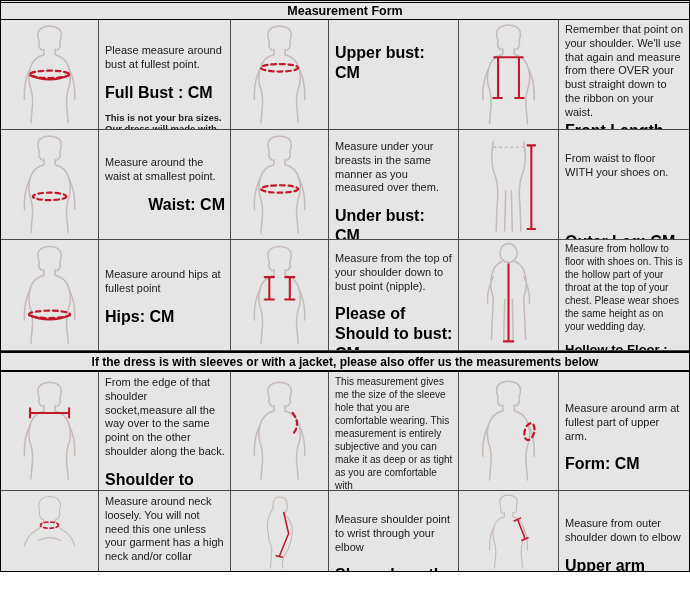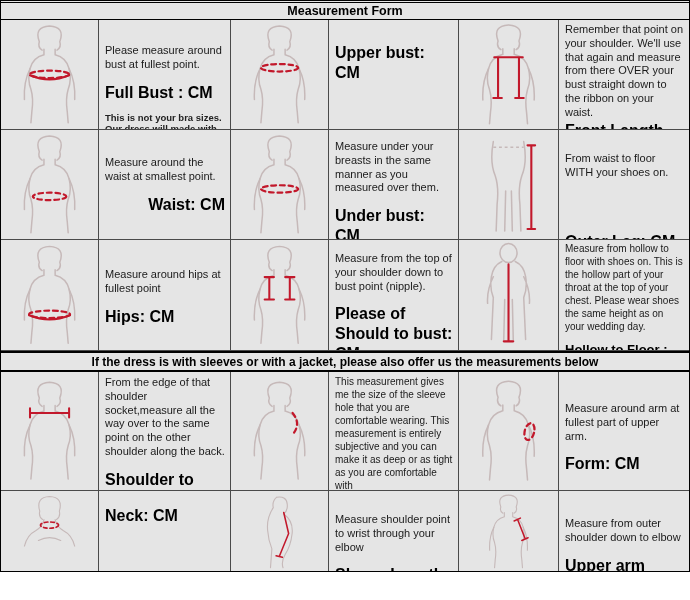--- a/index.html
+++ b/index.html
@@ -219,20 +219,21 @@
     </div>
 
     <div class="cell figcell lastrow">
         <svg viewBox="0 0 100 110" preserveAspectRatio="xMidYMid meet">
           <path class="sk" d="M36 26 Q30 6 50 5 Q70 6 64 26 Q66 34 60 38 M36 26 Q34 34 40 38"></path>
           <path class="sk" d="M42 38 Q40 48 30 54 Q18 60 14 76 M58 38 Q60 48 70 54 Q82 60 86 76 M34 68 Q50 60 66 68"></path>
           <ellipse class="redd" cx="50" cy="46" rx="13" ry="4.5"></ellipse>
         </svg>
       </div>
     <div class="cell txtcell lastrow" style="padding-top:4px;">
+      <div class="desc">Measure around neck loosely. You will not need this one unless your garment has a high neck and/or collar</div>
       <div class="mlabel">Neck:  CM</div>
     </div>
     <div class="cell figcell lastrow">
         <svg viewBox="0 0 100 110" preserveAspectRatio="xMidYMid meet">
           <path class="sk" d="M46 6 Q60 4 61 16 Q62 25 56 30 Q70 40 68 58 Q66 76 58 88 Q52 98 55 107 M46 6 Q39 12 41 21 Q31 36 33 54 Q34 68 39 80 L37 107"></path>
           <path class="red" d="M56 28 L63 58 L50 90 M45 90 l9 2"></path>
         </svg>
       </div>
     <div class="cell txtcell lastrow" style="padding-top:22px;">
       <div class="desc">Measure shoulder point to wrist through your elbow</div>

